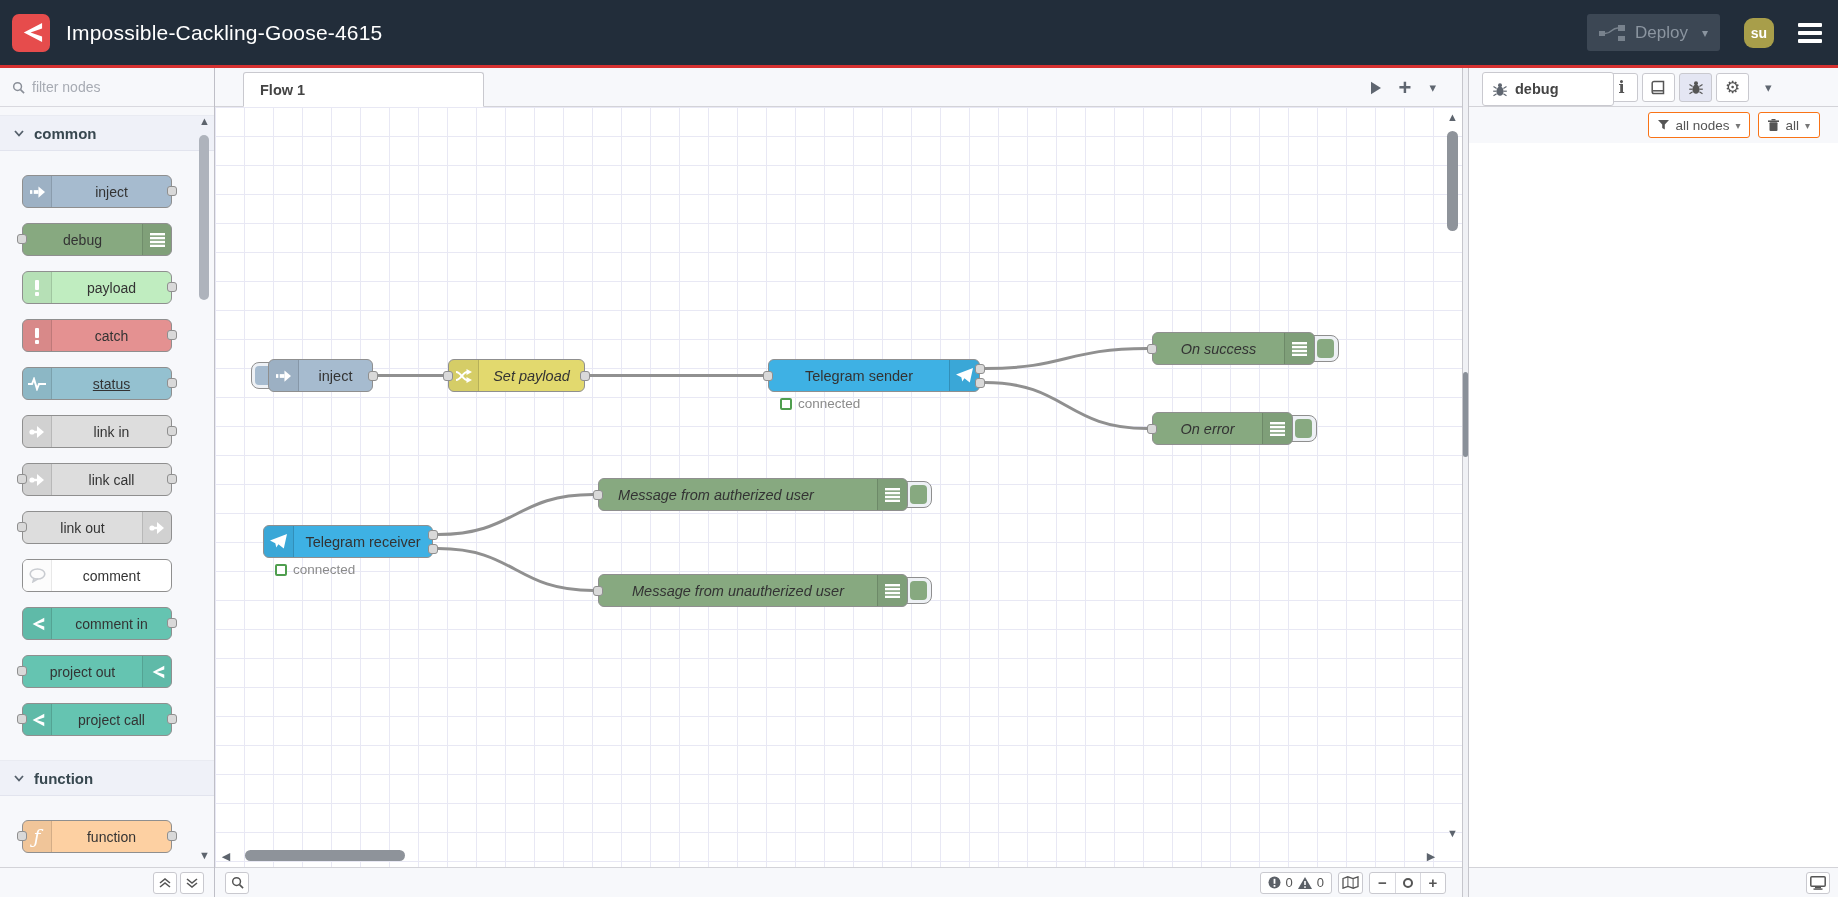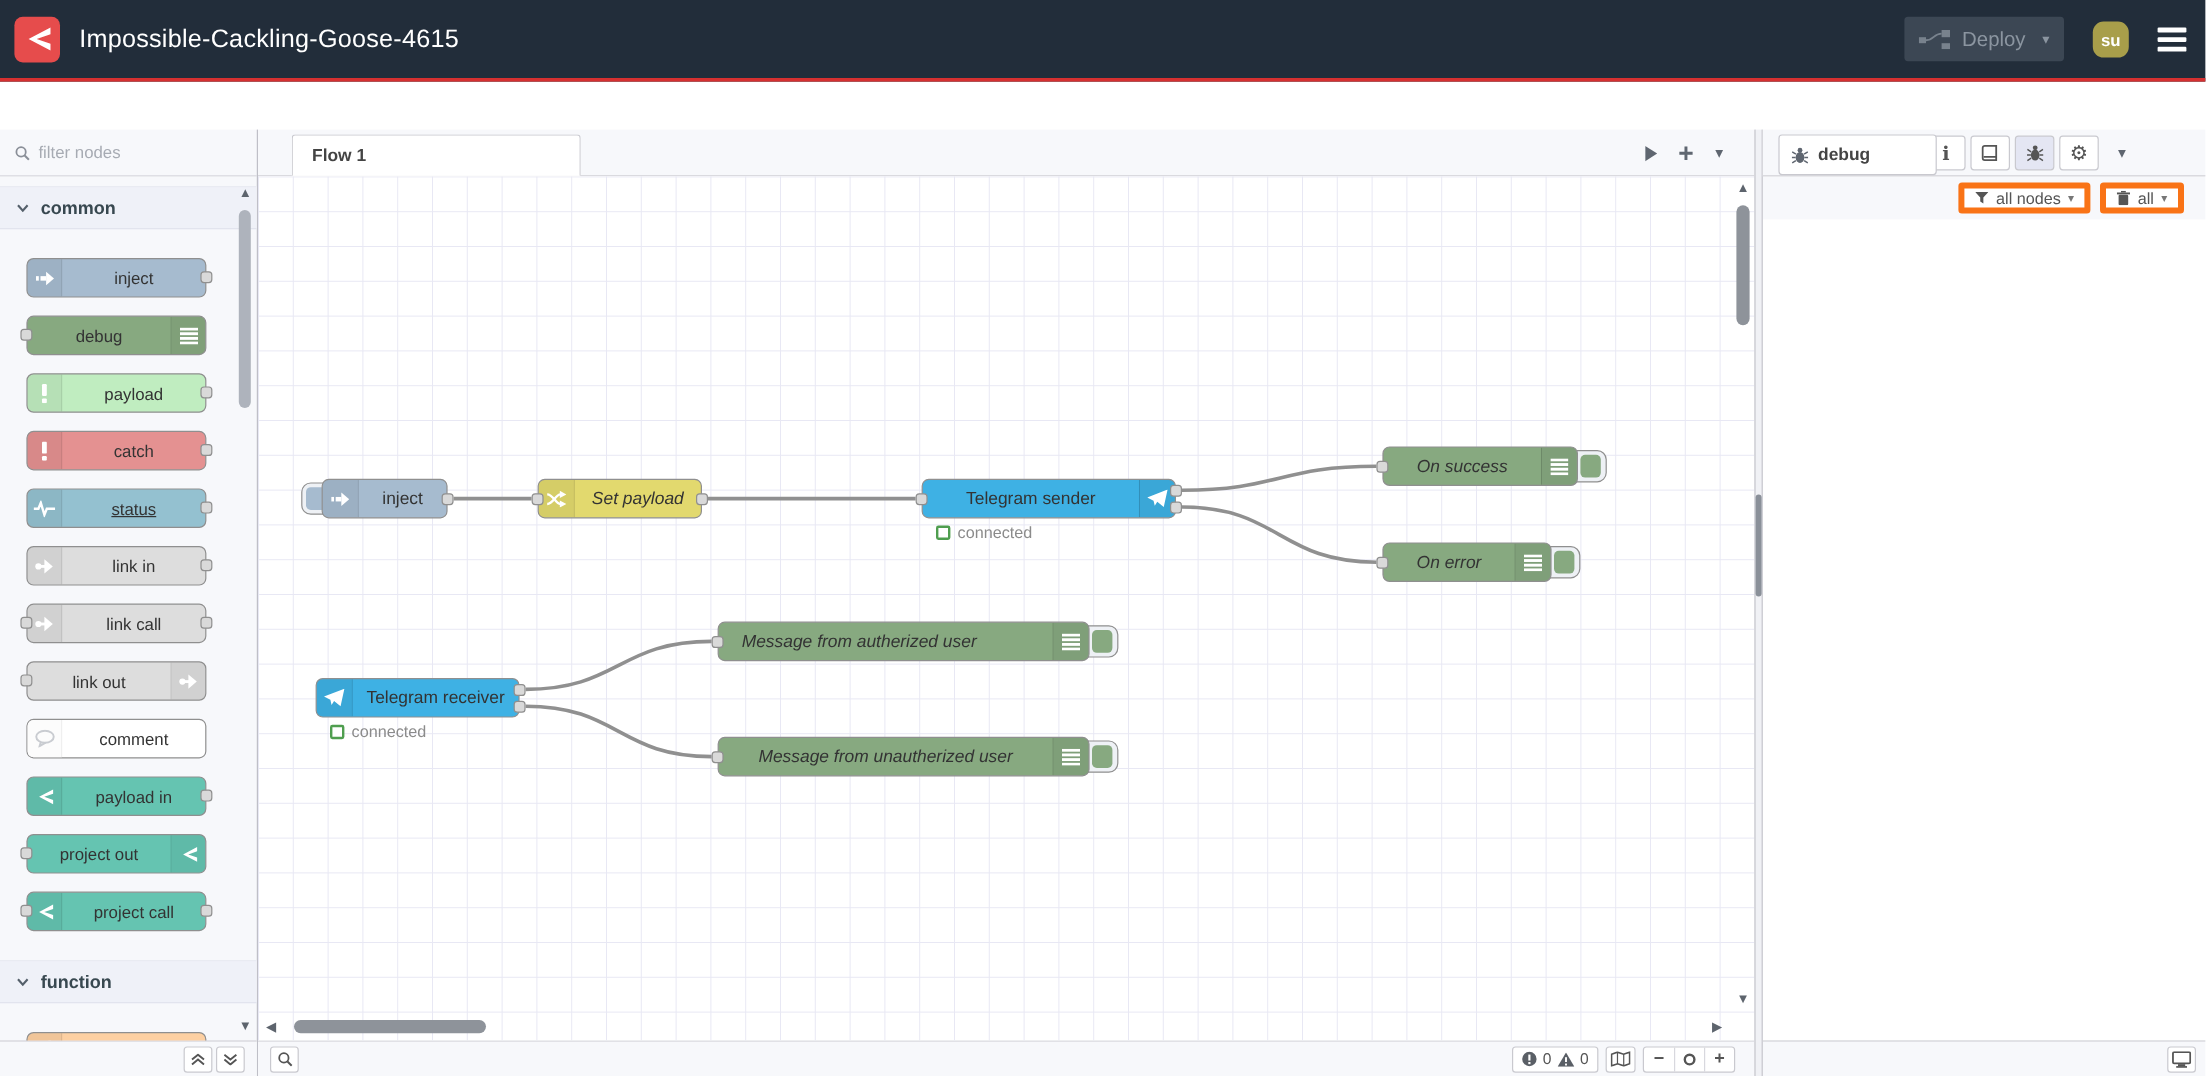--- a/index.html
+++ b/index.html
@@ -12,21 +12,21 @@
   .title { color:#fff; font-size:21px; margin-left:16px; letter-spacing:.2px; }
   .spacer { flex:1; }
   .deploy { height:37px; background:#3c4754; border-radius:3px; display:flex; align-items:center; padding:0 12px; color:#8b95a0; font-size:17px; cursor:default; }
   .deploy-icon { color:#78828d; display:flex; margin-right:10px; }
   .deploy-caret { margin-left:14px; font-size:12px; color:#8b95a0; }
   .avatar { width:30px; height:30px; border-radius:9px; background:#a89e4a; color:#fff; font-size:14px; font-weight:bold; display:flex; align-items:center; justify-content:center; margin-left:24px; cursor:pointer; }
   .hamburger { margin-left:24px; display:flex; flex-direction:column; gap:4px; cursor:pointer; }
   .hamburger span { width:24px; height:4px; background:#fff; border-radius:1px; }
 
   
-  .main { flex:1; display:flex; min-height:0;margin-top:40px; }
+  .main { flex:1; display:flex; min-height:0; }
   .pane-footer { height:30px; border-top:1px solid #d3d3d8; background:#f7f8fb; display:flex; align-items:center; flex:0 0 auto; }
 
   
   .palette { width:215px; border-right:1px solid #bfbfc7; background:#f7f8fb; display:flex; flex-direction:column; position:relative; }
   .filter-box { height:39px; border-bottom:1px solid #d9d9df; display:flex; align-items:center; padding:0 12px; gap:7px; color:#8a8f98; flex:0 0 auto; }
   .filter-input { border:none; outline:none; background:transparent; font-size:14px; color:#555; width:150px; font-family:"Liberation Sans",sans-serif; }
   .filter-input::placeholder { color:#a7abb3; }
   .palette-scroll { flex:1; overflow:hidden; position:relative; }
   .category-header { display:flex; align-items:center; gap:10px; height:36px; background:#eff1f8; border-bottom:1px solid #e2e4ee; border-top:1px solid #e9ebf2; color:#384850; font-weight:bold; font-size:15px; padding-left:14px; margin-top:24px; cursor:pointer; }
   .category-header:first-child { margin-top:8px; }
@@ -99,21 +99,21 @@
   .dbg-tab { position:absolute; left:13px; top:4px; width:132px; height:34px; background:#fff; border:1px solid #c9c9cf; border-radius:3px; display:flex; align-items:center; padding-left:10px; gap:8px; cursor:pointer; z-index:2; }
   .dbg-tab-icon { color:#5f6670; display:flex; }
   .dbg-tab-label { font-size:14.5px; font-weight:bold; color:#444; }
   .dbg-btns { position:absolute; left:136px; top:5px; display:flex; align-items:center; gap:4px; }
   .icon-btn { width:33px; height:29px; border:1px solid #c9c9cf; border-radius:3px; background:#fff; color:#555; display:flex; align-items:center; justify-content:center; cursor:pointer; }
   .icon-btn.active { background:#e4e6f3; }
   .info-i { font-family:"DejaVu Serif",serif; font-weight:bold; font-size:16px; line-height:1; }
   .gear { font-size:17px; line-height:1; }
   .dbg-caret { margin-left:12px; font-size:13px; color:#5f6670; cursor:pointer; }
   .dbg-toolbar { height:36px; background:#f7f8fb; display:flex; align-items:center; justify-content:flex-end; gap:8px; padding-right:18px; flex:0 0 auto; }
-  .dbg-btn { height:26px; border:5px solid #f97316; border-radius:3px; background:#fff; color:#555; font-size:13.5px; display:flex; align-items:center; gap:6px; padding:0 9px; cursor:pointer; font-family:"Liberation Sans",sans-serif; }
+  .dbg-btn { height:26px; border:1px solid #f97316; border-radius:3px; background:#fff; color:#555; font-size:13.5px; display:flex; align-items:center; gap:6px; padding:0 9px; cursor:pointer; font-family:"Liberation Sans",sans-serif; }
   .dbg-btn .sm-caret { font-size:10px; color:#777; }
   .dbg-body { flex:1; background:#fff; }
   .dbg-footer { justify-content:flex-end; padding-right:8px; }
 </style>
 </head>
 <body>
 
 <div class="app">
 
   <header class="header">
@@ -259,21 +259,21 @@
               </svg>
             </span>
             <span class="pn-label">comment</span>
           </div>
           <div class="palette-node" style="background: rgb(101, 196, 177);">
             <span class="pn-icon ">
               <svg width="17" height="16" viewBox="0 0 26 26">
                 <path d="M24 3 L5 13 L24 23 L24 17.2 L12 13 L24 8.8 Z" fill="#fff"></path>
               </svg>
             </span>
-            <span class="pn-label">payload in</span>
+            <span class="pn-label">comment in</span>
             <span class="port port-right"></span>
           </div>
           <div class="palette-node" style="background: rgb(101, 196, 177);">
             <span class="pn-icon right">
               <svg width="17" height="16" viewBox="0 0 26 26">
                 <path d="M24 3 L5 13 L24 23 L24 17.2 L12 13 L24 8.8 Z" fill="#fff"></path>
               </svg>
             </span>
             <span class="pn-label">project out</span>
             <span class="port port-left"></span>

